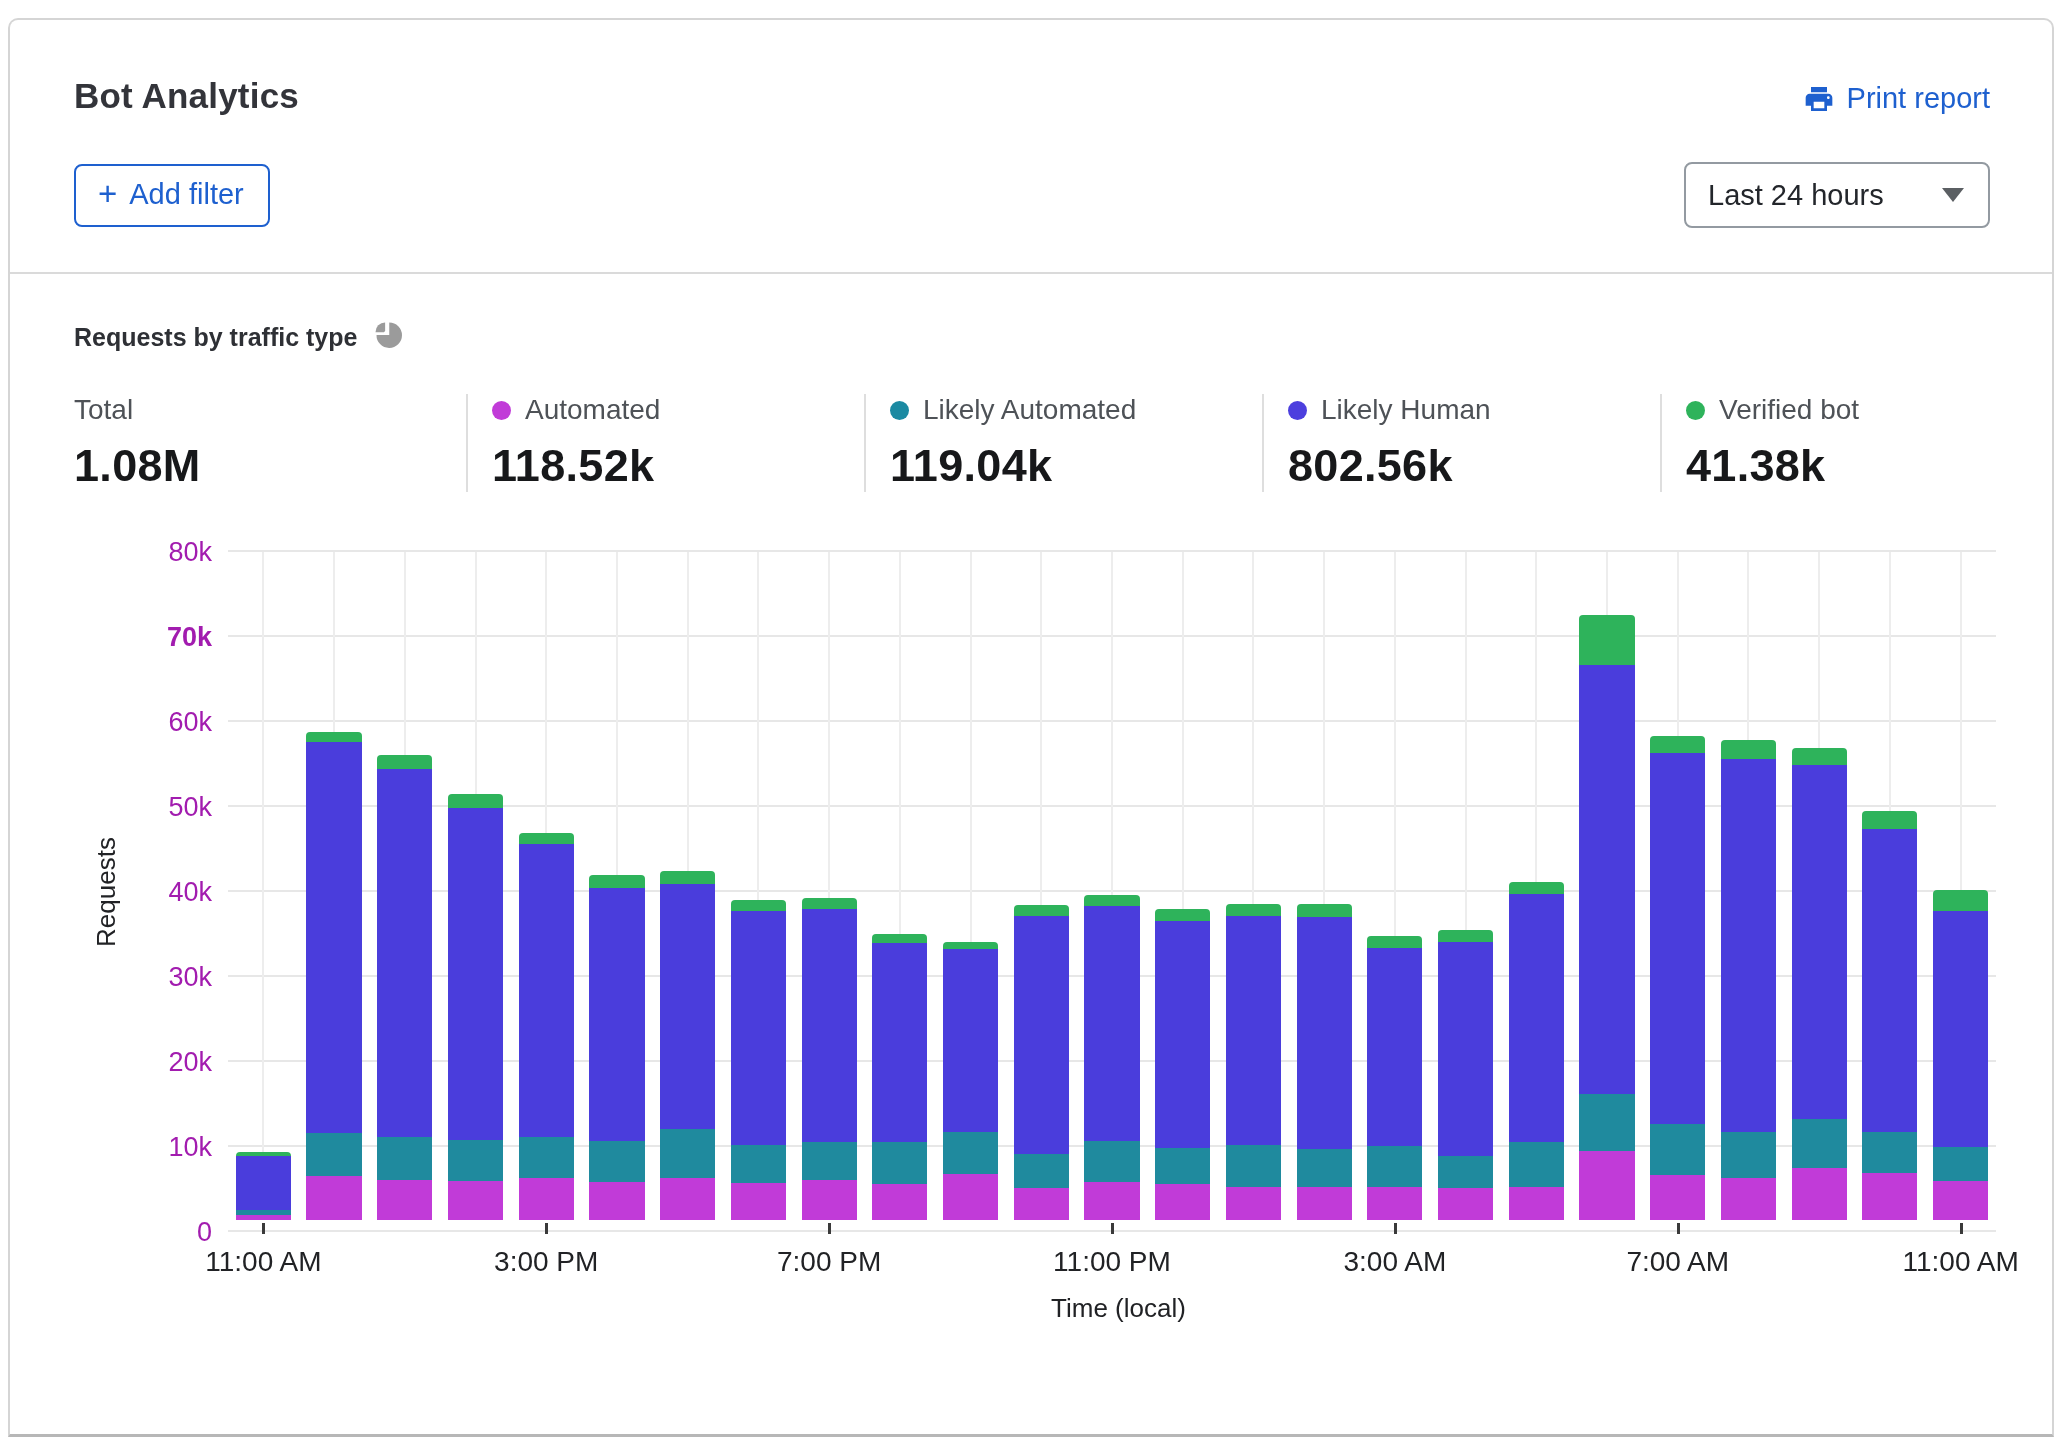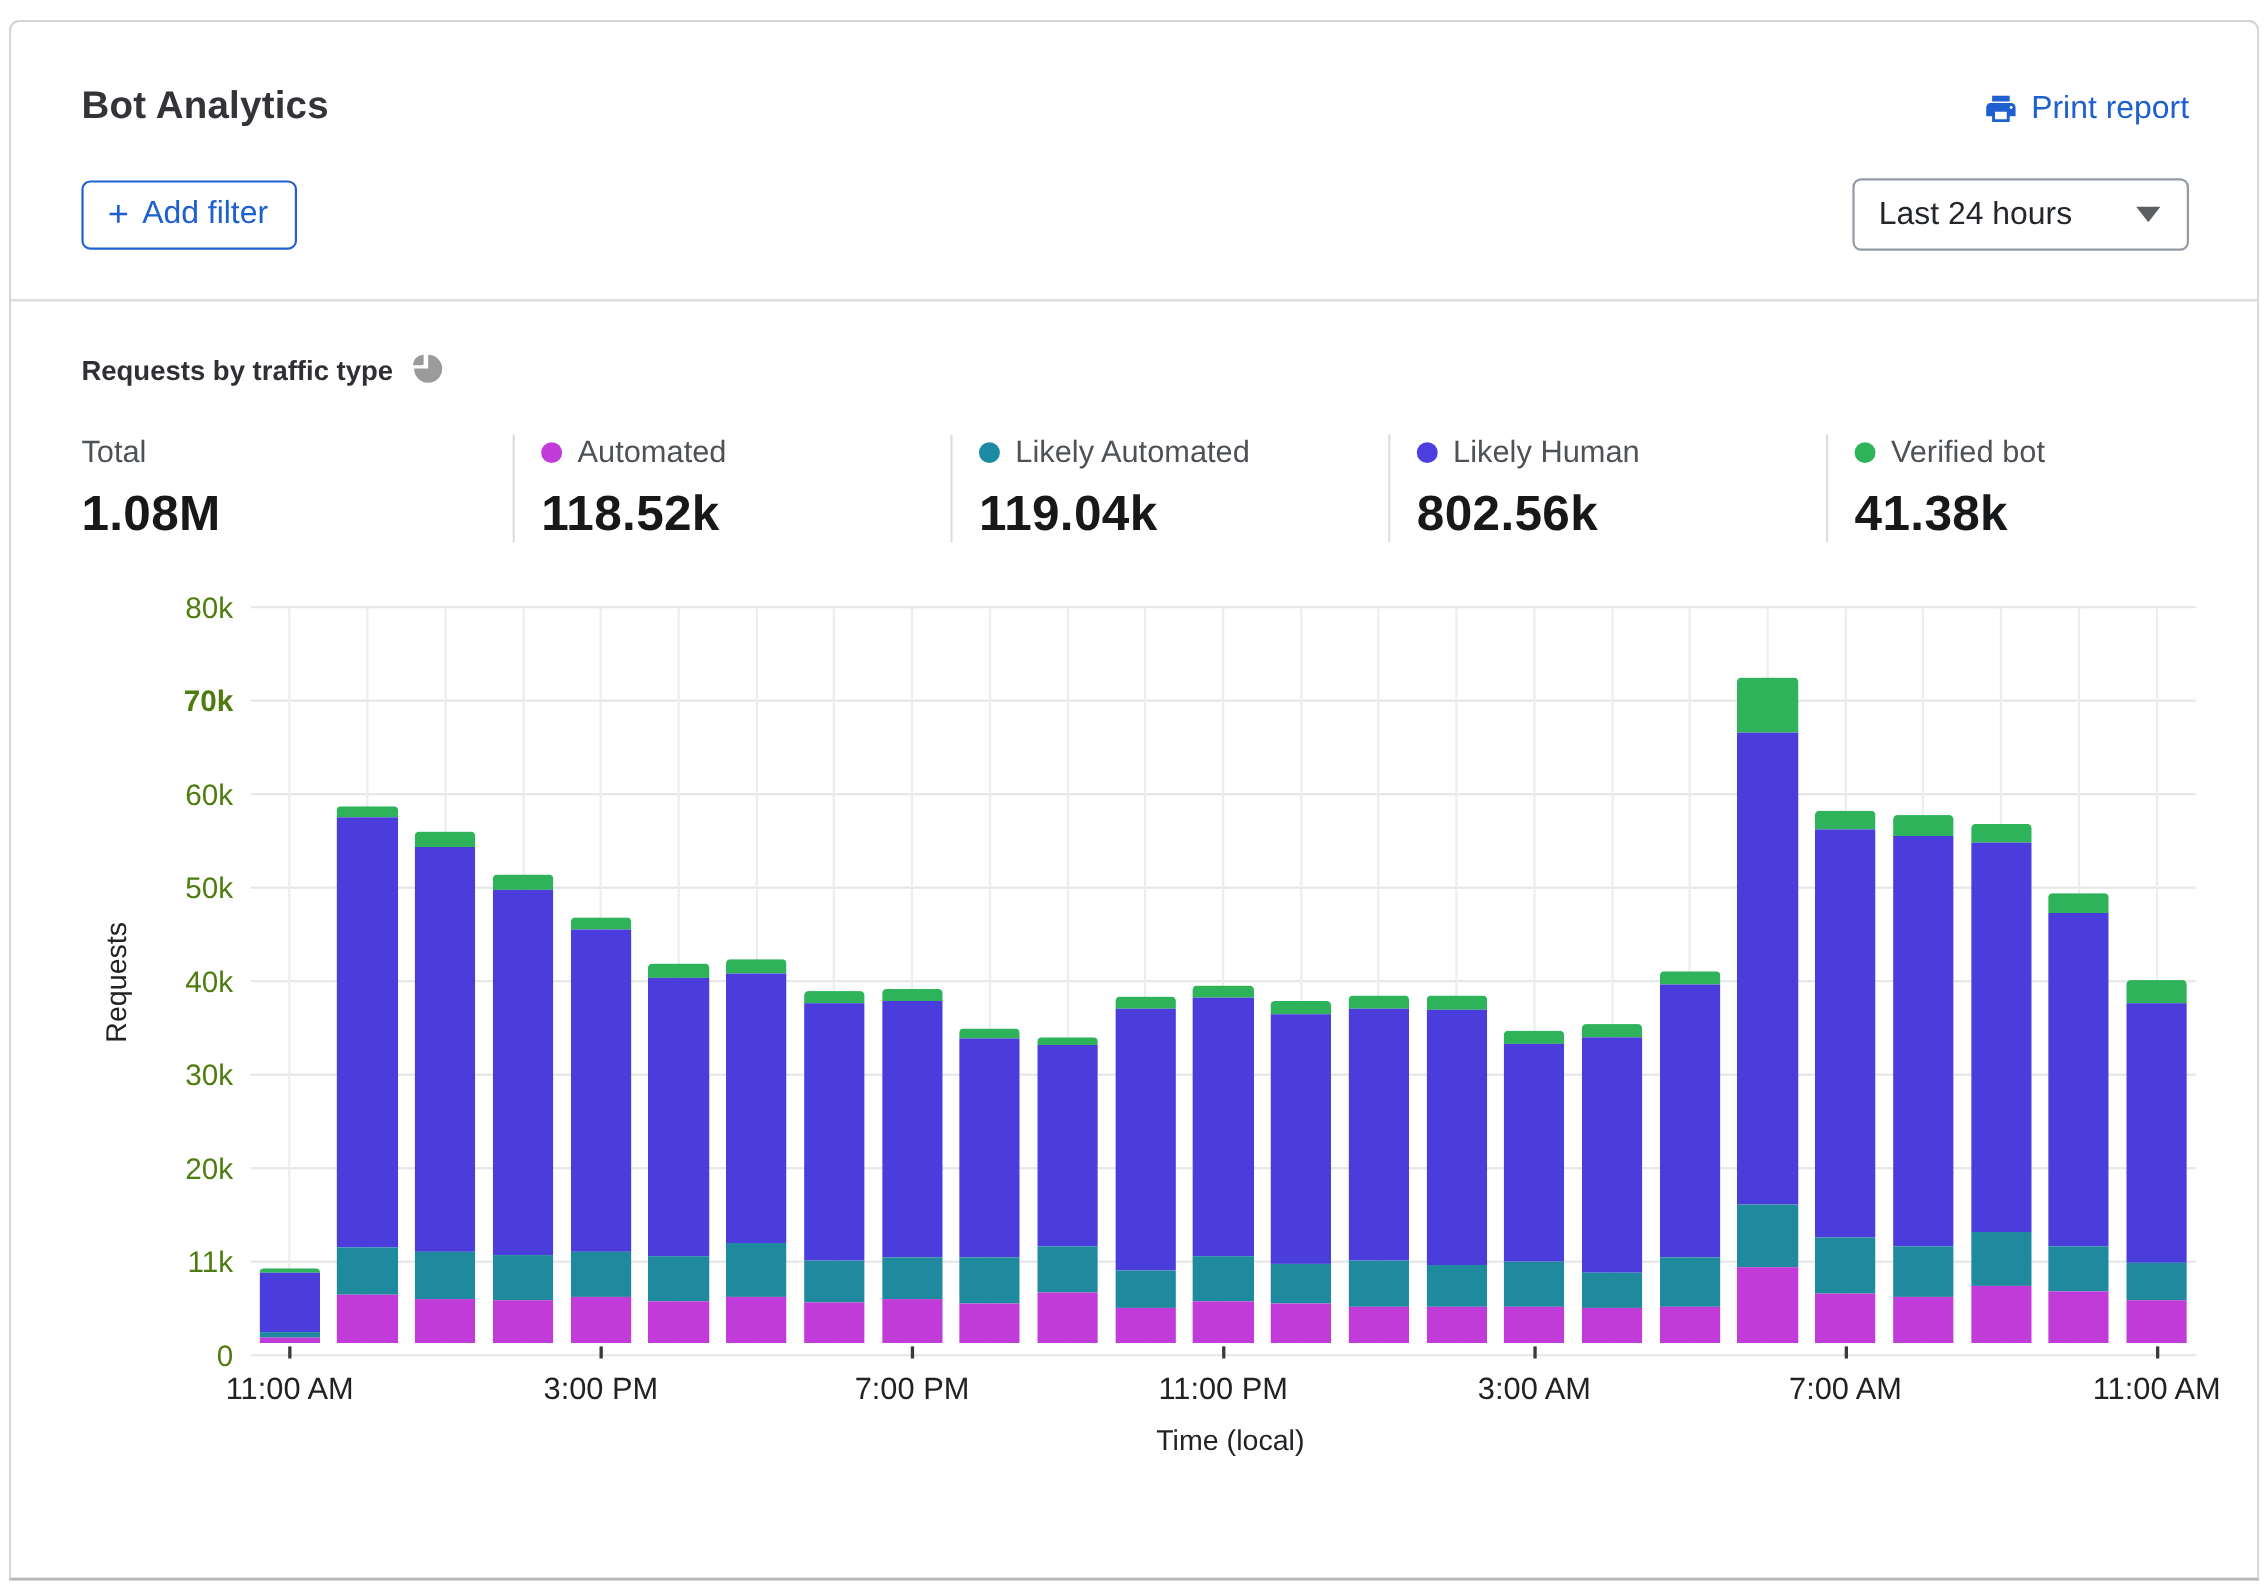--- a/index.html
+++ b/index.html
@@ -41,21 +41,21 @@
   .stat + .stat { border-left:2px solid #dedede; padding-left:24px; }
   .stat-label { display:flex; align-items:center; gap:14px; font-size:28px; color:#4e5257; }
   .dot { width:19px; height:19px; border-radius:50%; flex:none; }
   .stat-value { font-size:45px; font-weight:700; color:#17181a; margin-top:14px; letter-spacing:.3px; }
 
   
   .chart-region { position:relative; height:838px; margin-top:8px; }
   .plot { position:absolute; left:218px; right:56px; top:52px; bottom:106px; }
   .hgrid { position:absolute; left:0; right:0; height:2px; background:#e7e7e7; }
   .ylab { position:absolute; right:calc(100% + 16px); width:90px; text-align:right;
-    font-size:27px; color:#4d7c0f; transform:translateY(50%); }
+    font-size:27px; color:#a21caf; transform:translateY(50%); }
   .col { position:absolute; top:0; bottom:12px; }
   .vgrid { position:absolute; left:calc(50% - 1px); top:0; bottom:0; width:2px; background:#ededed; }
   .bar { position:absolute; bottom:0; left:11%; width:78%;
     display:flex; flex-direction:column-reverse; border-radius:4px 4px 0 0;
     overflow:hidden; z-index:1; }
   .seg { width:100%; flex:none; }
   .xtick { position:absolute; left:calc(50% - 1px); bottom:-14px; width:3px; height:11px; background:#3a3a3a; }
   .xlab { position:absolute; bottom:-58px; left:50%; transform:translateX(-50%);
     white-space:nowrap; font-size:28px; color:#212225; }
   .xaxis-title { position:absolute; left:218px; right:43px; bottom:14px;
@@ -141,21 +141,21 @@
         <div class="stat-value">41.38k</div>
       </div>
     </div>
 
   <div class="chart-region">
     <div class="yaxis-title">Requests</div>
     <div class="plot">
         <div class="hgrid" style="bottom: 0%;"></div>
         <div class="ylab" style="bottom: 0%;">0</div>
         <div class="hgrid" style="bottom: 12.5%;"></div>
-        <div class="ylab" style="bottom: 12.5%;">11k</div>
+        <div class="ylab" style="bottom: 12.5%;">10k</div>
         <div class="hgrid" style="bottom: 25%;"></div>
         <div class="ylab" style="bottom: 25%;">20k</div>
         <div class="hgrid" style="bottom: 37.5%;"></div>
         <div class="ylab" style="bottom: 37.5%;">30k</div>
         <div class="hgrid" style="bottom: 50%;"></div>
         <div class="ylab" style="bottom: 50%;">40k</div>
         <div class="hgrid" style="bottom: 62.5%;"></div>
         <div class="ylab" style="bottom: 62.5%;">50k</div>
         <div class="hgrid" style="bottom: 75%;"></div>
         <div class="ylab" style="bottom: 75%;">60k</div>

